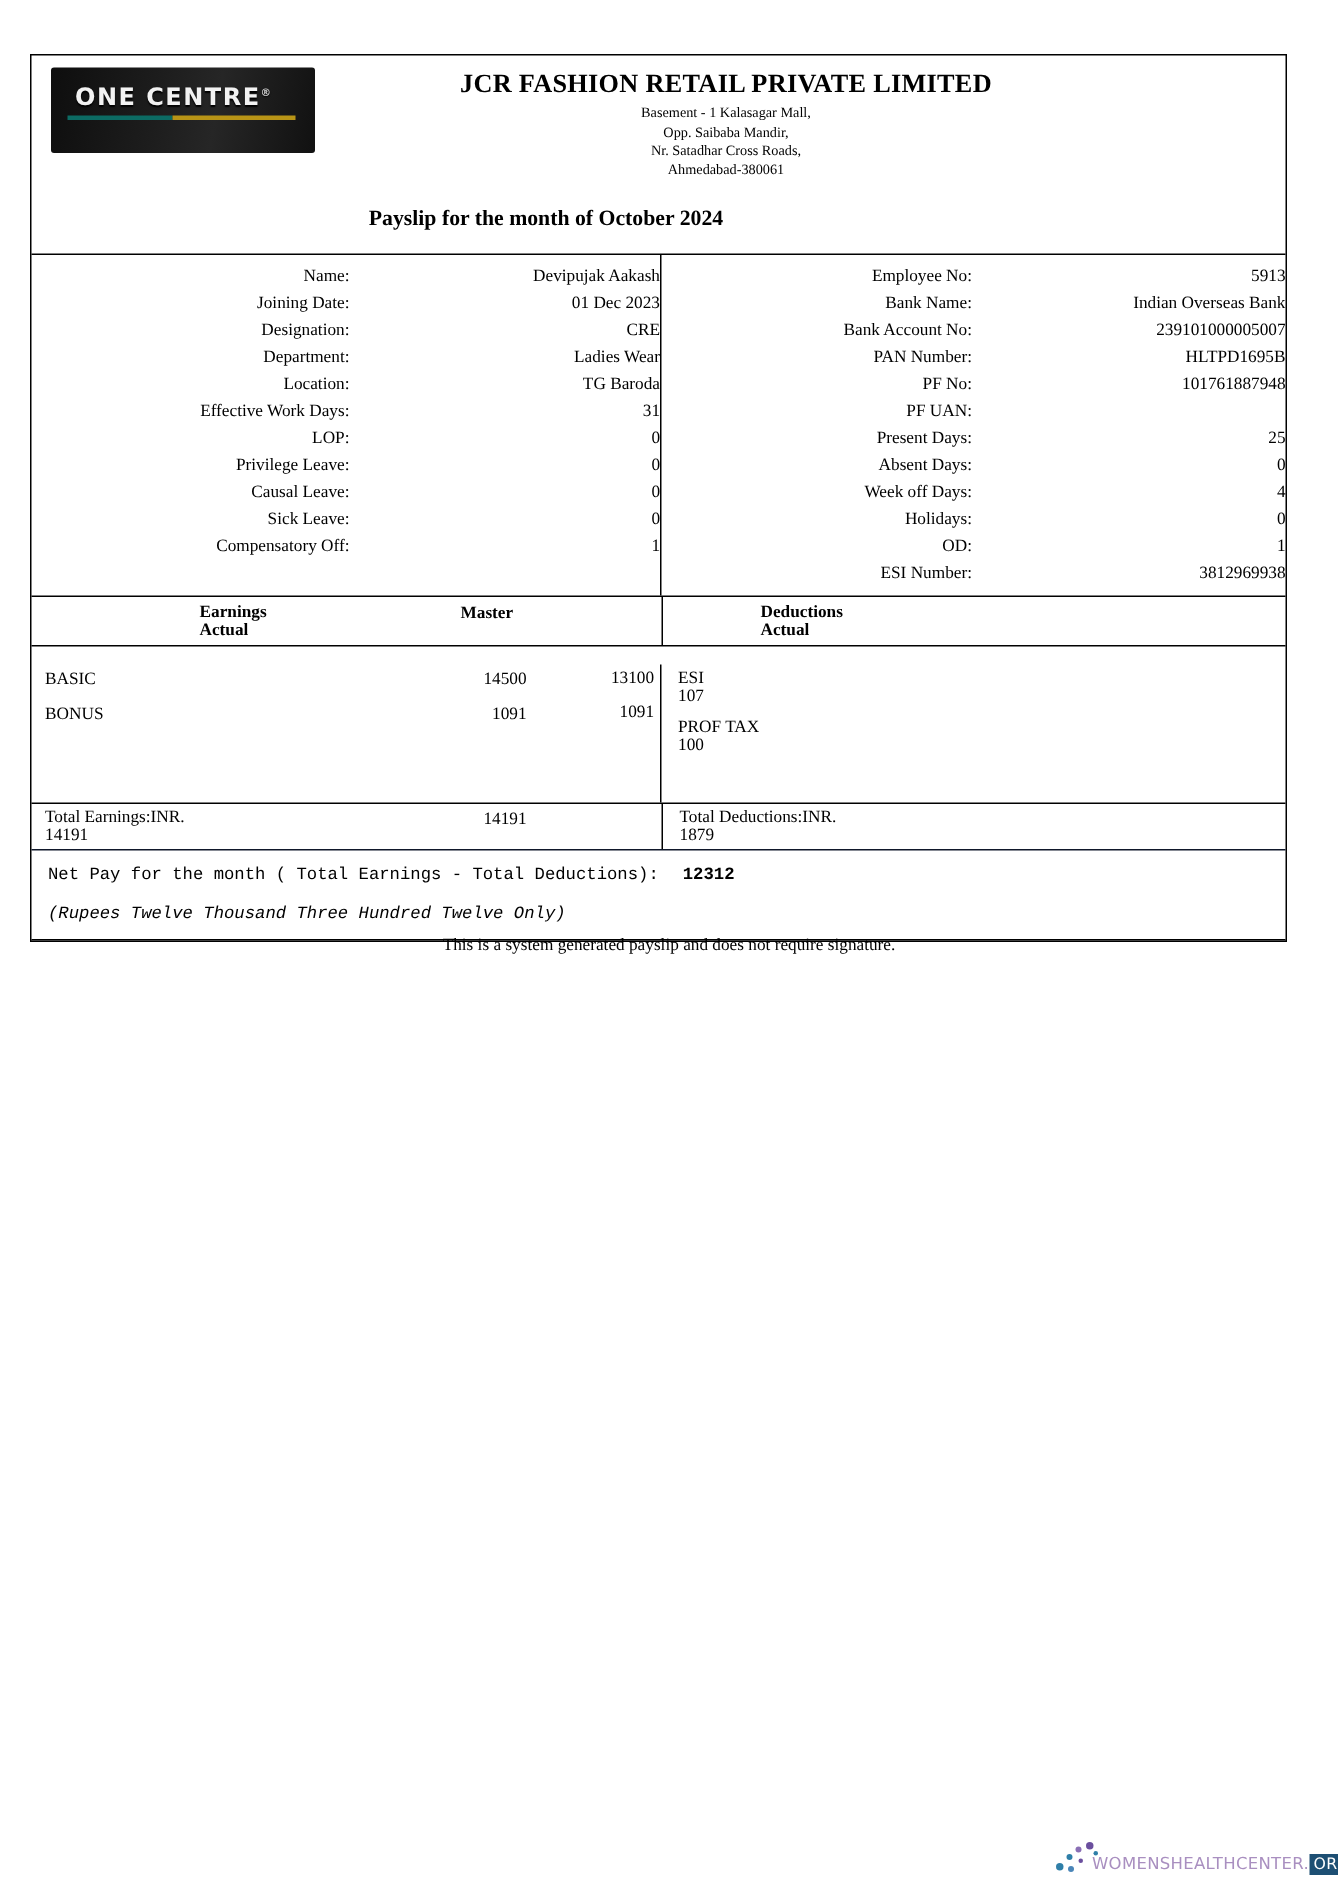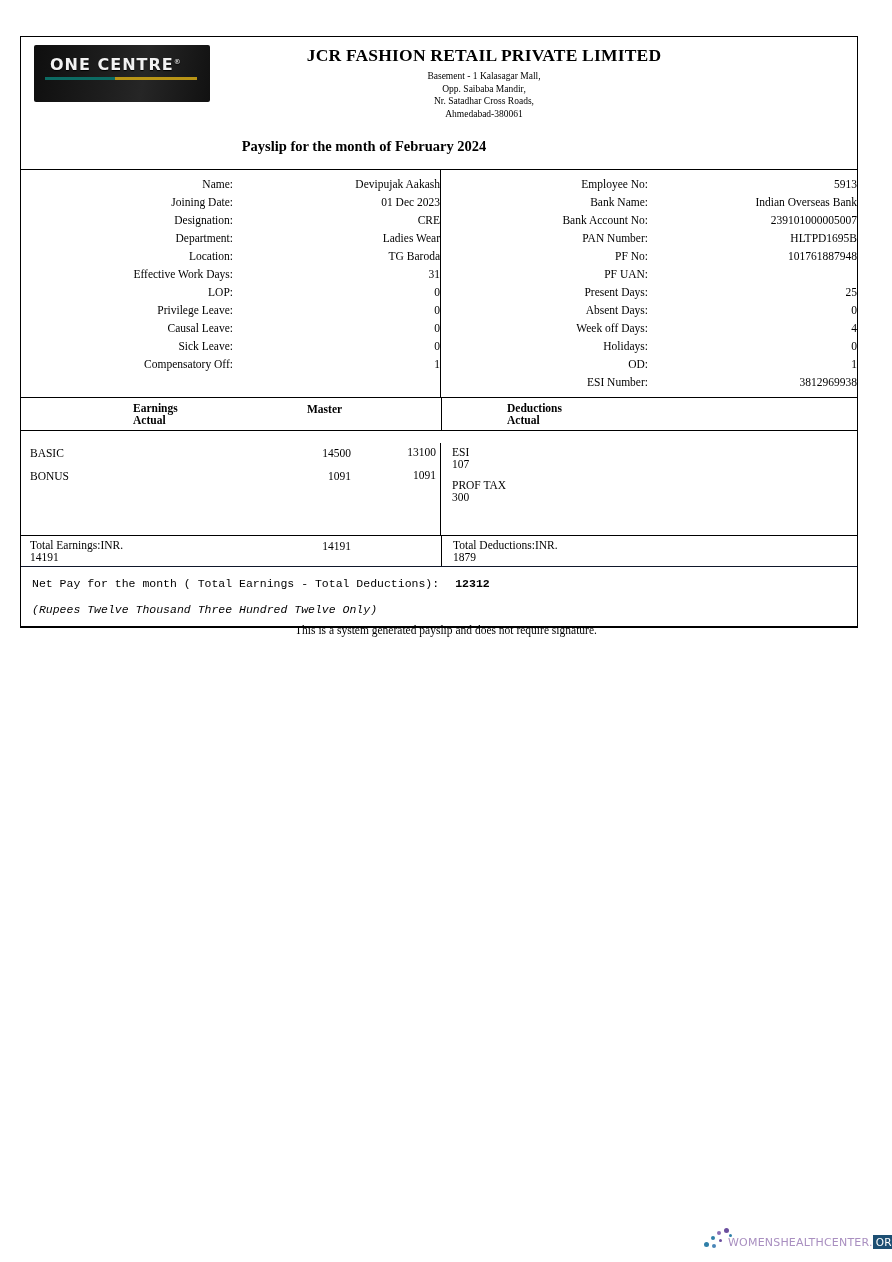--- a/index.html
+++ b/index.html
@@ -323,21 +323,21 @@
       <div class="company-name">JCR FASHION RETAIL PRIVATE LIMITED</div>
       <div class="company-addr">
         <div>Basement  -  1 Kalasagar Mall,</div>
         <div>Opp. Saibaba Mandir,</div>
         <div>Nr. Satadhar Cross Roads,</div>
         <div>Ahmedabad-380061</div>
       </div>
     </div>
   </div>
 
-  <div class="payslip-title">Payslip for the month of February 2024</div>
+  <div class="payslip-title">Payslip for the month of October 2024</div>
 
   <div class="info-block">
     <div class="info-col left">
       <div class="info-row">
           <span class="info-label">Name:</span>
           <span class="info-value">Devipujak Aakash</span>
         </div>
       <div class="info-row">
           <span class="info-label">Joining Date:</span>
           <span class="info-value">01 Dec 2023</span>
@@ -463,21 +463,21 @@
         <span class="earn-actual">1091</span>
       </div>
     </div>
     <div class="ed-body-right">
       <div class="ded-row">
         <span>ESI</span>
         <span class="v">107</span>
       </div>
       <div class="ded-row">
         <span>PROF TAX</span>
-        <span class="v">300</span>
+        <span class="v">100</span>
       </div>
     </div>
   </div>
 
   <div class="totals">
     <div class="totals-left">
       <div class="tot-label">
         <span>Total Earnings:INR.</span>
         <span class="v">14191</span>
       </div>

